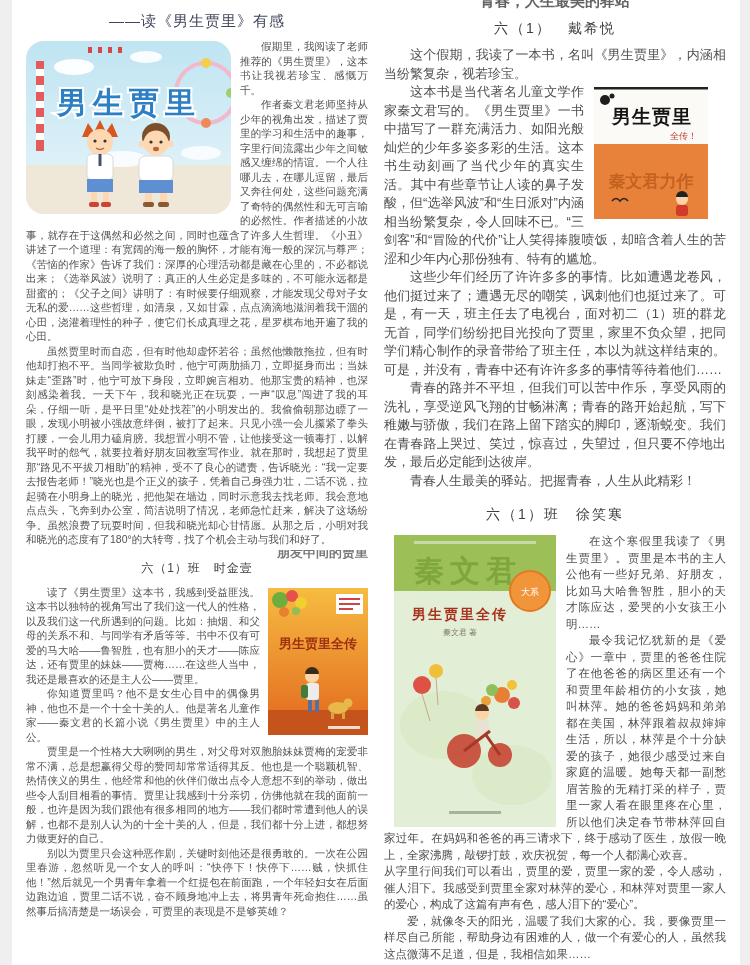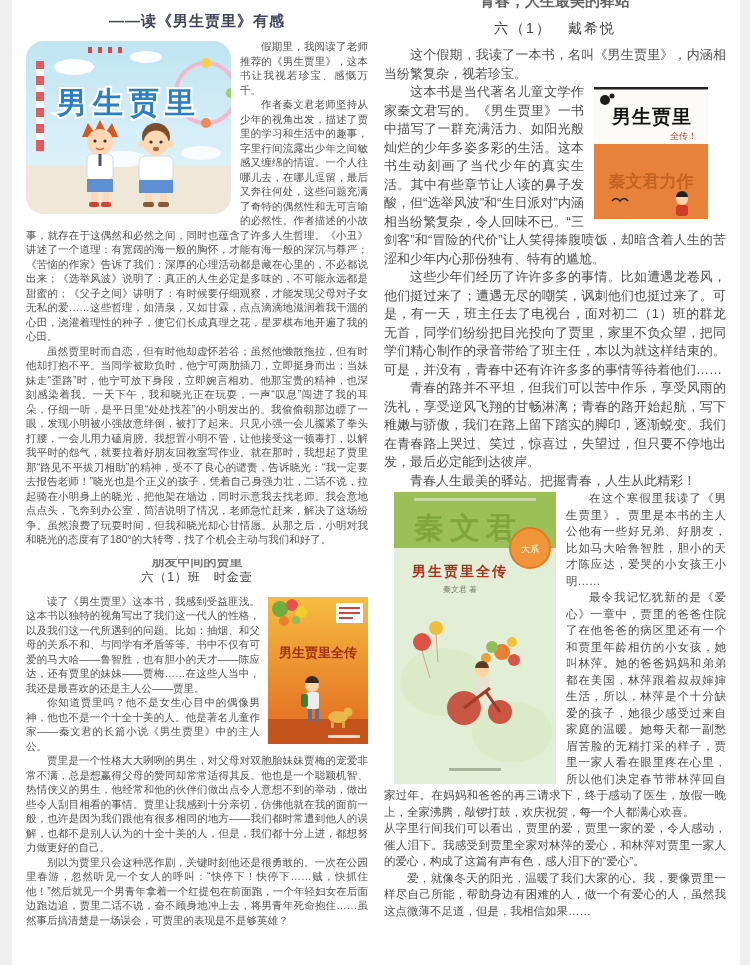--- a/index.html
+++ b/index.html
@@ -7,29 +7,29 @@
   body { font-family:"Liberation Sans","DejaVu Sans",sans-serif; background:#e9e9e9; }
   .page { position:relative; width:750px; height:965px; background:#ffffff; overflow:hidden; }
   .edge { position:absolute; top:0; height:100%; background:#efefef; }
   .edge-l { left:0; width:12px; }
   .edge-r { right:0; width:10px; }
   .cols { position:absolute; left:26px; top:0; width:700px; display:flex; gap:16px; }
   .col-l { width:342px; }
   .col-r { width:342px; }
 
   
-  .t1 { margin-top:12px; text-align:center; font-size:15px; font-weight:bold; color:#40455a; letter-spacing:1px; }
+  .t1 { margin-top:12px; text-align:center; font-size:15px; font-weight:normal; color:#40455a; letter-spacing:1px; }
   .by1 { margin-top:6px; text-align:center; font-size:12px; color:#4b4b4b; }
   .body-l { margin-top:8px; font-size:10.5px; line-height:14.5px; color:#525252; text-align:justify; }
   .body-l p { text-indent:2em; }
   .cover1 { float:left; margin:2px 9px 3px 0; }
 
   
   .clip { overflow:hidden; text-align:center; }
-  .clip2 { height:9px; margin-top:12px; }
+  .clip2 { height:9px; margin-top:3px;text-align:right; }
   .clip2 span { display:inline-block; font-size:13px; font-weight:bold; color:#4a4a4a; line-height:14px; transform:translateY(-6px) scaleY(.85); opacity:.75; }
   .by2 { margin:1px 0 6px; text-align:center; font-size:12px; color:#454545; letter-spacing:1px; }
   .cover2 { float:right; margin:3px 0 4px 8px; }
 
   
   .clip3 { height:11px; }
   .clip3 span { display:inline-block; font-size:15px; font-weight:bold; color:#3e3e3e; line-height:17px; transform:translateY(-8px); opacity:.8; }
   .by3 { margin:9px 0 8px; text-align:center; font-size:14px; color:#3f3f3f; letter-spacing:2px; }
   .body-r3 { font-size:13px; line-height:18.5px; color:#4e4e4e; text-align:justify; }
   .body-r3 p { text-indent:2em; }
@@ -224,20 +224,21 @@
           </svg>
 
           <p>这本书是当代著名儿童文学作家秦文君写的。《男生贾里》一书中描写了一群充满活力、如阳光般灿烂的少年多姿多彩的生活。这本书生动刻画了当代少年的真实生活。其中有些章节让人读的鼻子发酸，但“选举风波”和“生日派对”内涵相当纷繁复杂，令人回味不已。“三剑客”和“冒险的代价”让人笑得捧腹喷饭，却暗含着人生的苦涩和少年内心那份独有、特有的尴尬。</p>
           <p>这些少年们经历了许许多多的事情。比如遭遇龙卷风，他们挺过来了；遭遇无尽的嘲笑，讽刺他们也挺过来了。可是，有一天，班主任去了电视台，面对初二（1）班的群龙无首，同学们纷纷把目光投向了贾里，家里不负众望，把同学们精心制作的录音带给了班主任，本以为就这样结束的。可是，并没有，青春中还有许许多多的事情等待着他们……</p>
           <p>青春的路并不平坦，但我们可以苦中作乐，享受风雨的洗礼，享受逆风飞翔的甘畅淋漓；青春的路开始起航，写下稚嫩与骄傲，我们在路上留下踏实的脚印，逐渐蜕变。我们在青春路上哭过、笑过，惊喜过，失望过，但只要不停地出发，最后必定能到达彼岸。</p>
           <p>青春人生最美的驿站。把握青春，人生从此精彩！</p>
         </div>
       </section>
 
       <section>
+        <div class="by4">六（1）班　徐笑寒</div>
         <div class="body-r4">
 
           <svg class="cover4" width="162" height="292" viewBox="0 0 162 292">
             <rect width="162" height="292" fill="#e3eed6"></rect>
             <rect width="162" height="56" fill="#9cbf58"></rect>
             <rect x="20" y="6" width="122" height="3" fill="#c8dba6"></rect>
             <text x="74" y="46" text-anchor="middle" font-size="30" font-weight="bold" fill="#7fa63c" letter-spacing="6">秦文君</text>
             <g>
               <circle cx="136" cy="56" r="20" fill="#f1953b" stroke="#e27a22" stroke-width="2"></circle>
               <text x="136" y="60" text-anchor="middle" font-size="9" fill="#ffffff">大系</text>

